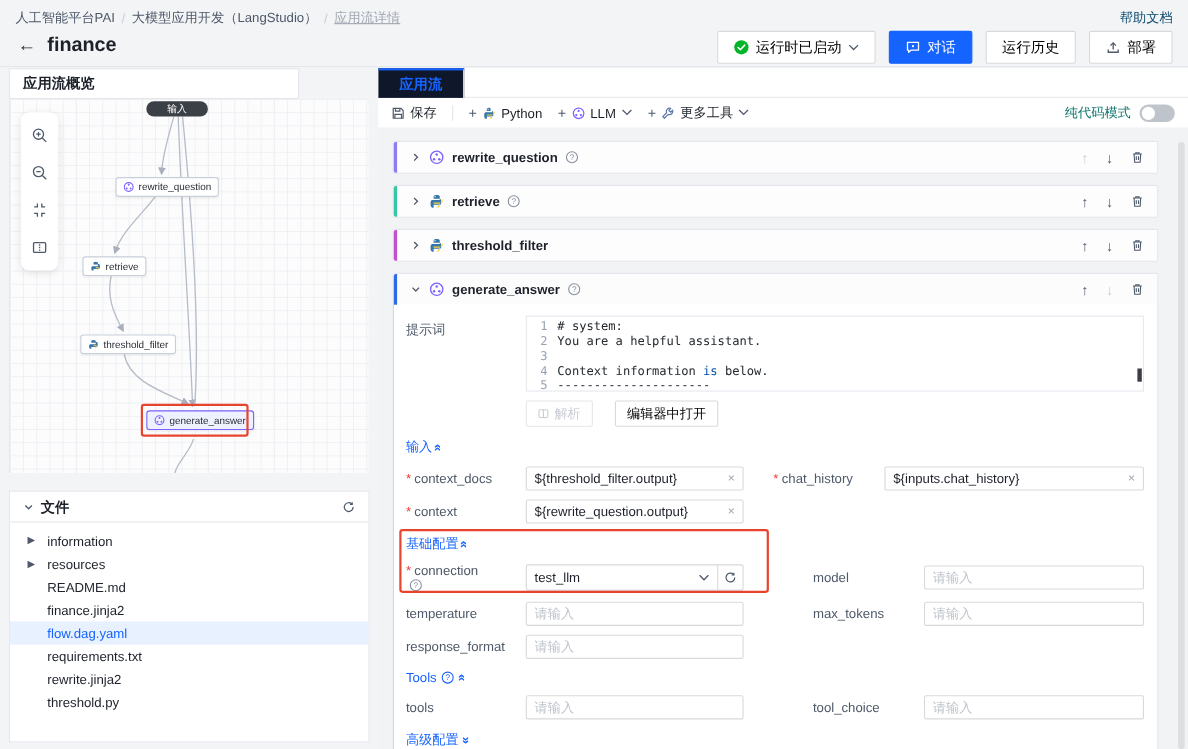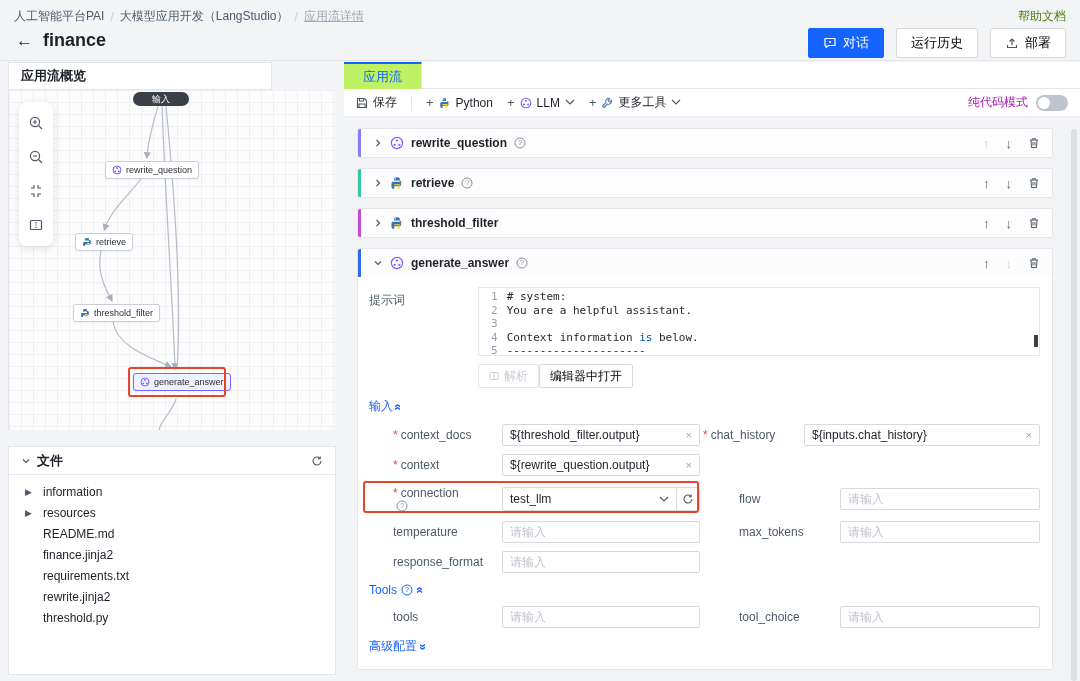--- a/index.html
+++ b/index.html
@@ -5,21 +5,21 @@
   * { margin:0; padding:0; box-sizing:border-box; }
   html,body { width:1080px; height:681px; }
   body { font-family:"Liberation Sans","DejaVu Sans",sans-serif; font-size:12px; color:#1d2129; background:#f3f4f6; position:relative; overflow:hidden; }
   svg { display:block; }
 
   
   .topbar { position:absolute; left:0; top:0; width:1080px; height:61px; border-bottom:1px solid #e5e6eb; }
   .crumbs { position:absolute; left:14px; top:8px; display:flex; gap:6px; align-items:center; color:#4e5969; }
   .crumbs .sep { color:#c9cdd4; }
   .crumbs .muted { color:#a1a7b3;text-decoration:underline; }
-  .help { position:absolute; right:14px; top:8px; color:#4d7c0f; cursor:pointer; }
+  .help { position:absolute; right:14px; top:8px; color:#0c4a6e; cursor:pointer; }
   .titlerow { position:absolute; left:16px; top:30px; display:flex; align-items:center; gap:10px; }
   .back { font-size:17px; color:#1d2129; cursor:pointer; line-height:1; }
   .pgtitle { font-size:18px; font-weight:700; }
   .hbtns { position:absolute; right:14px; top:28px; display:flex; gap:12px; }
   .btn { height:30px; display:inline-flex; align-items:center; gap:6px; padding:0 14px; background:#fff; border:1px solid #d9d9d9; border-radius:2px; font-size:13px; cursor:pointer; }
   .btn.primary { background:#1664ff; border-color:#1664ff; color:#fff; }
   .chev { width:10px; height:7px; }
 
   
   .panel { position:absolute; background:#fff; border:1px solid #e5e6eb; }
@@ -40,46 +40,46 @@
   .fhead { height:28px; display:flex; align-items:center; gap:6px; padding:0 12px; font-size:13px; font-weight:700; border-bottom:1px solid #e5e6eb; }
   .fhead .refr { margin-left:auto; color:#4e5969; cursor:pointer; }
   .fitem { height:21px; display:flex; align-items:center; padding-left:34px; position:relative; cursor:pointer; color:#1d2129; }
   .fitem .caret { position:absolute; left:16px; font-size:9px; color:#4e5969; }
   .fitem.sel { background:#e8f1ff; color:#1664ff; }
   .flist { padding-top:6px; }
 
   
   .right { position:absolute; left:344px; top:62px; width:736px; height:619px; }
   .tabbar { height:27px; background:#fff; border-bottom:1px solid #e5e6eb; display:flex; }
-  .tab { width:78px; height:27px; display:flex; align-items:center; justify-content:center; font-size:13px; color:#1664ff; background:#bef264; border-top:2px solid #1664ff; border-right:1px solid #e5e6eb; cursor:pointer; }
+  .tab { width:78px; height:27px; display:flex; align-items:center; justify-content:center; font-size:13px; color:#1664ff; background:#0f172a; border-top:2px solid #1664ff; border-right:1px solid #e5e6eb; cursor:pointer;font-weight:bold; }
   .rtoolbar { height:28px; background:#fff; display:flex; align-items:center; gap:14px; padding:0 12px; border-bottom:1px solid #eceef2; }
   .titem { display:inline-flex; align-items:center; gap:5px; cursor:pointer; color:#1d2129; }
   .vdiv { width:1px; height:14px; background:#e5e6eb; }
   .plus { color:#4e5969; font-size:13px; }
-  .switchwrap { margin-left:auto; display:inline-flex; align-items:center; gap:8px; color:#a21caf; }
+  .switchwrap { margin-left:auto; display:inline-flex; align-items:center; gap:8px; color:#0f766e; }
   .switch { width:32px; height:16px; background:#bfc4cc; border-radius:8px; position:relative; cursor:pointer; }
   .knob { position:absolute; left:2px; top:2px; width:12px; height:12px; background:#fff; border-radius:50%; }
 
   .content { position:relative; height:564px; background:#f2f3f5; padding:11px 0 0 13px; overflow:hidden; }
   .scroll-thumb { position:absolute; right:3px; top:12px; width:6px; height:552px; background:#dcdee2; border-radius:3px; }
 
   .card { position:relative; width:696px; background:#fdfdfe; border:1px solid #e5e6eb; border-radius:2px; margin-bottom:10px; }
   .accent { position:absolute; left:0; top:0; bottom:0; width:3px; border-radius:2px 0 0 2px; }
   .chead { height:28px; display:flex; align-items:center; gap:7px; padding:0 12px 0 15px; cursor:pointer; }
   .cname { font-weight:700; font-size:12px; }
   .acts { margin-left:auto; display:flex; gap:16px; align-items:center; color:#4e5969; font-size:13px; }
   .acts .dis { color:#c9cdd4; }
   .acts span { cursor:pointer; }
   .qmark { color:#86909c; }
 
   .cbody { position:relative; background:#fff; padding:6px 12px 12px 11px; }
   .frow { display:flex; margin-bottom:8px; }
   .cell { display:flex; align-items:center; }
   .cell1 { width:380px; }
-  .flabel { width:109px; color:#4e5969; padding-right:8px;margin-left:24px; }
+  .flabel { width:109px; color:#4e5969; padding-right:8px; }
   .flabel2 { width:101px; color:#4e5969; padding-right:8px; }
   .req { color:#f53f3f; font-style:normal; margin-right:3px; }
   .vbox { width:198px; height:22px; border:1px solid #d9d9d9; border-radius:2px; background:#fff; display:flex; align-items:center; padding:0 7px; }
   .vbox .vtext { flex:1; font-size:12px; color:#1d2129; white-space:nowrap; overflow:hidden; }
   .vbox .x { color:#a0a6b1; font-size:11px; cursor:pointer; }
   .tinput { width:198px; height:22px; border:1px solid #d9d9d9; border-radius:2px; padding:0 7px; font-size:12px; font-family:inherit; color:#1d2129; background:#fff; }
   .tinput.w200 { width:200px; }
   .tinput::placeholder { color:#bfc4cc; }
   .selgroup { width:198px; height:24px; border:1px solid #d9d9d9; border-radius:2px; display:flex; background:#fff; }
   .selmain { flex:1; display:flex; align-items:center; padding:0 7px; gap:16px; cursor:pointer; }
@@ -91,21 +91,21 @@
   .dchev.down { transform:rotate(-90deg); }
 
   .promptrow { display:flex; margin:4px 0 0 0; }
   .plabel { width:109px; color:#4e5969; padding-top:5px; }
   .editor { position:relative; width:564px; height:69px; border:1px solid #e6e8ee; background:#fff; font-family:"DejaVu Sans Mono","Liberation Mono",monospace; font-size:11px; line-height:13.5px; padding-top:2px; overflow:hidden; }
   .eline { display:flex; }
   .ln { width:28px; text-align:right; padding-right:9px; color:#98a1b3; flex:none; }
   .code { color:#24292e; white-space:pre; }
   .code .kw { color:#0550ae; }
   .edash { position:absolute; right:1px; top:47px; width:4px; height:12px; background:#3b3f45; }
-  .ebtns { margin:8px 0 2px 109px; display:flex; gap:0; }
+  .ebtns { margin:8px 0 2px 109px; display:flex; gap:20px; }
   .btn-s { height:24px; display:inline-flex; align-items:center; gap:5px; padding:0 10px; border:1px solid #d9d9d9; background:#fff; border-radius:2px; font-size:12px; cursor:pointer; }
   .btn-s.dis { color:#c9cdd4; border-color:#e5e6eb; cursor:default; }
 
   .basic-annot { position:relative; margin-top:10px; }
   .basic-annot .sechead { margin-top:0; }
   .redframe2 { position:absolute; left:-6px; top:-5px; width:336px; height:calc(100% + 6px); border:2px solid #e8432d; border-radius:3px; pointer-events:none; z-index:4; }
 
   .icon14 { width:14px; height:14px; }
   .icon12 { width:12px; height:12px; }
   .icon16 { width:16px; height:16px; }
@@ -123,20 +123,30 @@
     <span class="muted">应用流详情</span>
   </div>
   <a class="help">帮助文档</a>
 
   <div class="titlerow">
     <span class="back">←</span>
     <span class="pgtitle">finance</span>
   </div>
 
   <div class="hbtns">
+    <button class="btn">
+      <svg class="icon14" viewBox="0 0 14 14">
+          <circle cx="7" cy="7" r="6.5" fill="#00b42a"></circle>
+          <path d="M4 7.2l2 2 4-4.2" stroke="#fff" stroke-width="1.4" fill="none" stroke-linecap="round" stroke-linejoin="round"></path>
+        </svg>
+      <span>运行时已启动</span>
+      <svg class="chev" viewBox="0 0 10 7">
+          <path d="M1 1l4 4 4-4" stroke="#4e5969" stroke-width="1.2" fill="none"></path>
+        </svg>
+    </button>
     <button class="btn primary">
       <svg class="icon14" viewBox="0 0 14 14">
           <path d="M2 2.5h10v7H5.5L3 11.5v-2H2z" fill="none" stroke="#fff" stroke-width="1.2" stroke-linejoin="round"></path>
           <circle cx="7" cy="6" r="1" fill="#fff"></circle>
         </svg>
       <span>对话</span>
     </button>
     <button class="btn">
       <span>运行历史</span>
     </button>
@@ -260,20 +270,23 @@
       </div>
     <div class="fitem">
         <span class="caret">▶</span>
         <span>resources</span>
       </div>
     <div class="fitem">
         <span>README.md</span>
       </div>
     <div class="fitem">
         <span>finance.jinja2</span>
+      </div>
+    <div class="fitem sel">
+        <span>flow.dag.yaml</span>
       </div>
     <div class="fitem">
         <span>requirements.txt</span>
       </div>
     <div class="fitem">
         <span>rewrite.jinja2</span>
       </div>
     <div class="fitem">
         <span>threshold.py</span>
       </div>
@@ -504,20 +517,24 @@
             <span class="flabel"><i class="req">*</i><span>context</span></span>
             <div class="vbox">
               <span class="vtext">${rewrite_question.output}</span>
               <span class="x">×</span>
             </div>
           </div>
         </div>
 
         <div class="basic-annot">
           <div class="redframe2"></div>
+          <div class="sechead">
+            <span>基础配置</span>
+              <span class="dchev">«</span>
+          </div>
           <div class="frow" style="margin-bottom:0;">
             <div class="cell cell1">
               <span class="flabel"><i class="req">*</i><span>connection</span>
                 <svg class="icon12 qmark" style="margin-left:3px;vertical-align:-2px" viewBox="0 0 12 12">
                     <circle cx="6" cy="6" r="5" stroke="#86909c" fill="none" stroke-width="1"></circle>
                     <text x="6" y="8.4" text-anchor="middle" font-size="7.5" fill="#86909c">?</text>
                   </svg>
               </span>
               <div class="selgroup">
                 <div class="selmain">
@@ -528,21 +545,21 @@
                 </div>
                 <div class="refrseg">
                   <svg class="icon12" viewBox="0 0 12 12">
                       <path d="M10 6a4 4 0 1 1-1.2-2.85" stroke="#4e5969" stroke-width="1.1" fill="none"></path>
                       <path d="M9.2 1.6v2h-2" stroke="#4e5969" stroke-width="1.1" fill="none"></path>
                     </svg>
                 </div>
               </div>
             </div>
             <div class="cell">
-              <span class="flabel2">flow</span>
+              <span class="flabel2">model</span>
               <input class="tinput w200" readonly="" placeholder="请输入" style="">
             </div>
           </div>
         </div>
 
         <div class="frow" style="margin-top:9px;">
           <div class="cell cell1">
             <span class="flabel">temperature</span>
             <input class="tinput" readonly="" placeholder="请输入" style="">
           </div>

